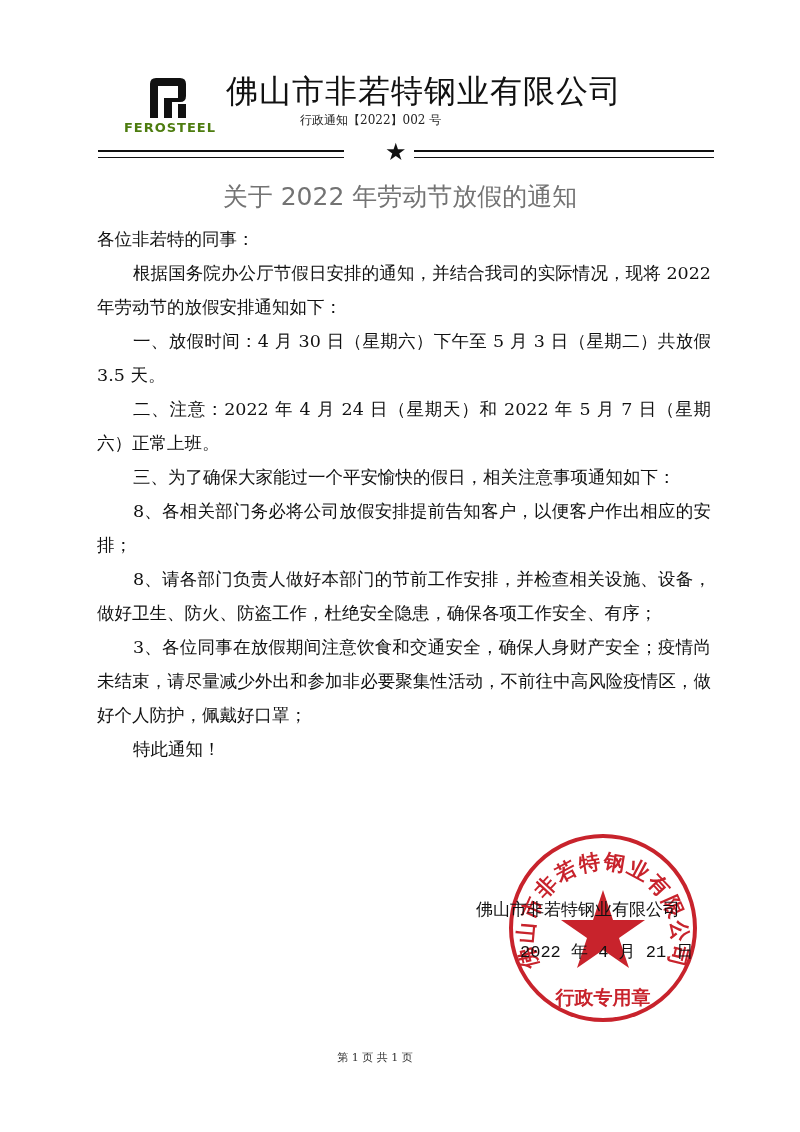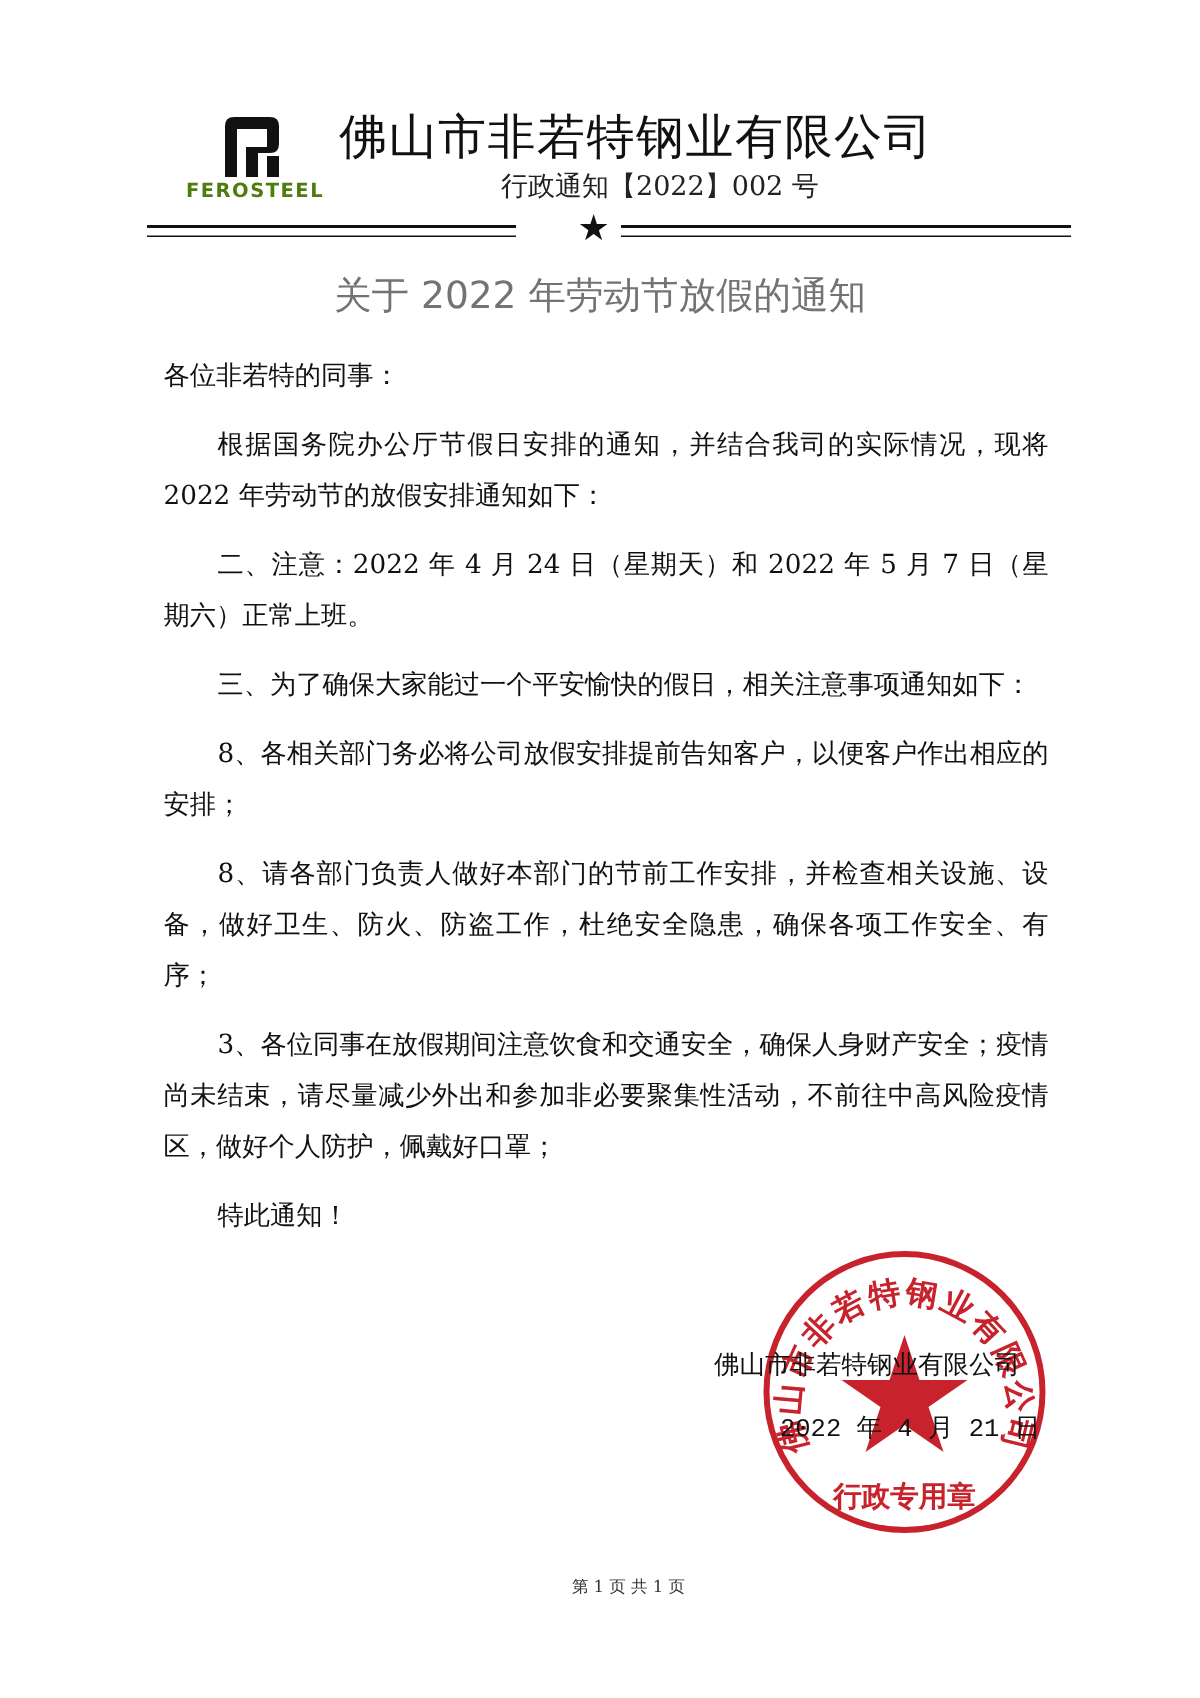--- a/index.html
+++ b/index.html
@@ -1,33 +1,33 @@
 <!DOCTYPE html>
 <html><head>
 <meta charset="utf-8">
 <style>
   html,body{margin:0;padding:0;background:#fff;}
   body{width:800px;height:1132px;position:relative;overflow:hidden;font-family:"DejaVu Serif","Liberation Serif",serif;color:#111;}
   .logo{position:absolute;left:104px;top:76px;width:132px;height:66px;}
   .logo-mark{position:absolute;left:44px;top:0;width:40px;height:42px;}
   .logo-text{position:absolute;left:0;top:44px;width:132px;text-align:center;font-family:"DejaVu Sans",sans-serif;font-weight:bold;font-size:13px;letter-spacing:1px;color:#4d7c0f;}
   .company{position:absolute;left:226px;top:70px;width:400px;font-size:32px;letter-spacing:1px;color:#111;font-family:"DejaVu Sans",sans-serif;}
-  .docno{position:absolute;left:300px;top:112px;font-size:18px;color:#222;margin-left:34px;}
+  .docno{position:absolute;left:300px;top:112px;font-size:12px;color:#222;}
   .rule{position:absolute;top:150px;height:5px;border-top:2px solid #111;border-bottom:1px solid #111;}
   .rule.left{left:98px;width:246px;}
   .rule.right{left:414px;width:300px;}
   .star{position:absolute;left:385px;top:138px;font-size:24px;color:#111;font-family:"DejaVu Sans",sans-serif;}
   .title{position:absolute;left:0;top:180px;width:800px;text-align:center;font-size:25px;font-family:"DejaVu Sans",sans-serif;color:#737373;}
   .body{position:absolute;left:97px;top:222px;width:614px;font-size:17.5px;line-height:34px;}
-  .body p{margin:12px;text-align:justify;}
+  .body p{margin:0;text-align:justify;}
   .ind{text-indent:36px;}
   .sign{position:absolute;left:476px;top:898px;font-size:17px;}
   .date{position:absolute;left:520px;top:940px;font-size:17px;font-family:Liberation Mono, monospace;}
   .seal{position:absolute;left:507px;top:832px;width:192px;height:192px;pointer-events:none;}
-  .footer{position:absolute;left:0;top:1050px;width:750px;text-align:center;font-size:11px;color:#333;margin-left:44px;}
+  .footer{position:absolute;left:0;top:1050px;width:750px;text-align:center;font-size:11px;color:#333;}
 </style>
 </head>
 <body>
 
 <div class="logo">
   <svg class="logo-mark" viewBox="0 0 40 42">
     <path d="M2 42 V8 Q2 2 8 2 H32 Q38 2 38 8 V20 Q38 26 32 26 H24 V42 H16 V22 H30 V10 H10 V42 Z" fill="#111"></path>
     <rect x="30" y="28" width="8" height="14" fill="#111"></rect>
   </svg>
   <div class="logo-text">FEROSTEEL</div>
@@ -38,20 +38,21 @@
 
 <div class="rule left"></div>
 <div class="star">★</div>
 <div class="rule right"></div>
 
 <div class="title">关于 2022 年劳动节放假的通知</div>
 
 <div class="body">
   <p>各位非若特的同事：</p>
   <p class="ind">根据国务院办公厅节假日安排的通知，并结合我司的实际情况，现将 2022 年劳动节的放假安排通知如下：</p>
+  <p class="ind">一、放假时间：4 月 30 日（星期六）下午至 5 月 3 日（星期二）共放假 3.5 天。</p>
   <p class="ind">二、注意：2022 年 4 月 24 日（星期天）和 2022 年 5 月 7 日（星期六）正常上班。</p>
   <p class="ind">三、为了确保大家能过一个平安愉快的假日，相关注意事项通知如下：</p>
   <p class="ind">8、各相关部门务必将公司放假安排提前告知客户，以便客户作出相应的安排；</p>
   <p class="ind">8、请各部门负责人做好本部门的节前工作安排，并检查相关设施、设备，做好卫生、防火、防盗工作，杜绝安全隐患，确保各项工作安全、有序；</p>
   <p class="ind">3、各位同事在放假期间注意饮食和交通安全，确保人身财产安全；疫情尚未结束，请尽量减少外出和参加非必要聚集性活动，不前往中高风险疫情区，做好个人防护，佩戴好口罩；</p>
   <p class="ind">特此通知！</p>
 </div>
 
 <svg class="seal" viewBox="0 0 192 192">
   <defs>

